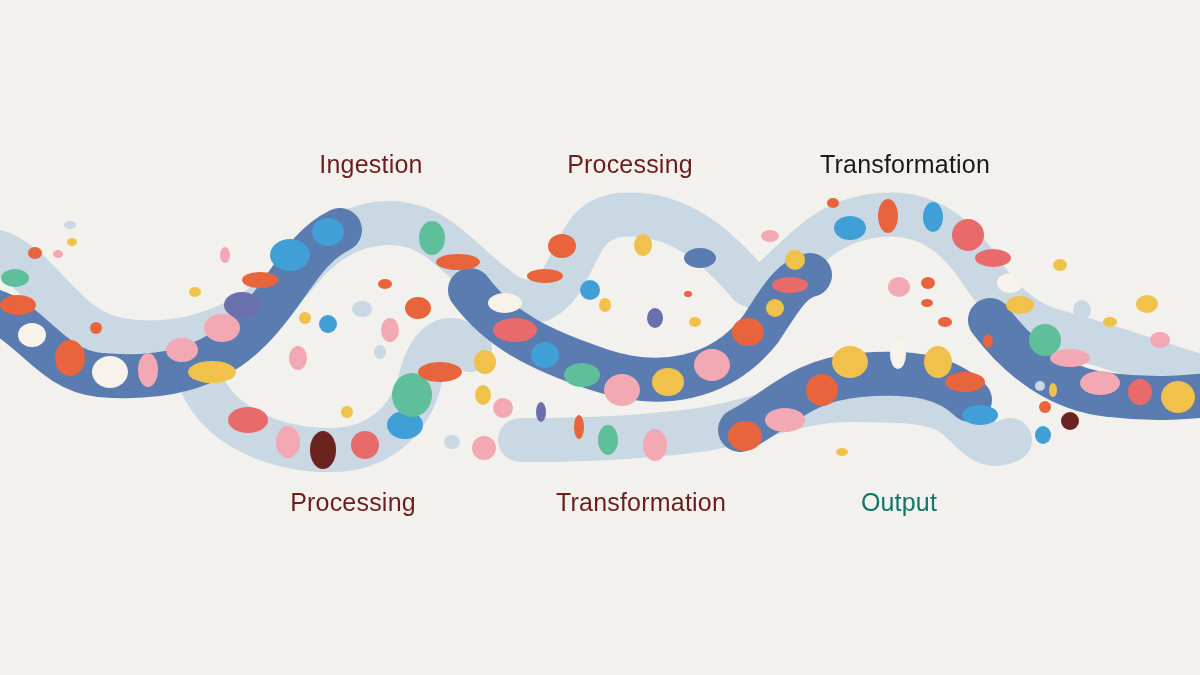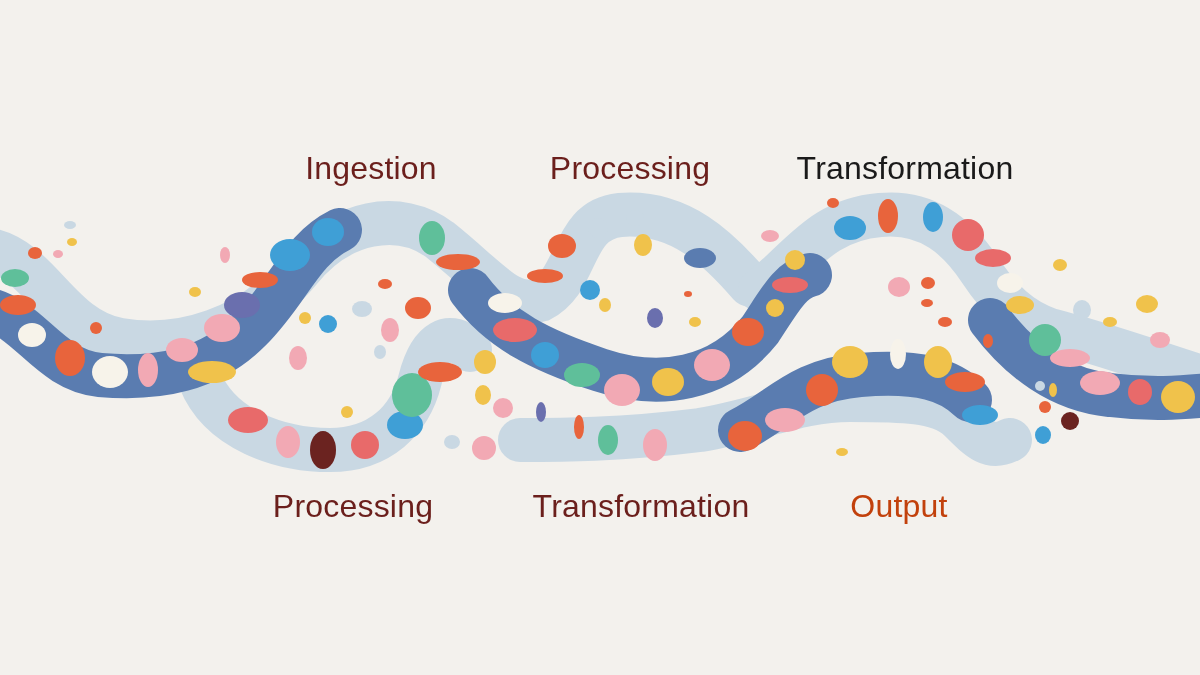--- a/index.html
+++ b/index.html
@@ -1,18 +1,18 @@
 <!DOCTYPE html>
 <html><head>
 <meta charset="utf-8">
 <style>
   html, body { margin:0; padding:0; }
   body { width:1200px; height:675px; background:#f3f1ed; overflow:hidden; position:relative; font-family:"Liberation Sans", sans-serif; }
   #canvas { position:absolute; left:0; top:0; width:1200px; height:675px; }
-  .label { position:absolute; font-size:32px; letter-spacing:0.2px; transform:translateX(-50%); white-space:nowrap; }
+  .label { position:absolute; font-size:25px; letter-spacing:0.2px; transform:translateX(-50%); white-space:nowrap; }
 </style>
 </head>
 <body>
 
 <svg id="canvas" viewBox="0 0 1200 675" xmlns="http://www.w3.org/2000/svg">
 
   <g fill="none" stroke="#c9d8e3" stroke-width="44" stroke-linecap="round">
     <path d="M -10 250 C 40 260, 60 330, 120 340 C 180 350, 250 330, 300 270 C 340 220, 400 210, 440 240 C 490 280, 510 310, 540 300 C 580 280, 570 220, 620 215 C 680 210, 720 250, 750 285"></path>
     <path d="M 200 380 C 220 430, 280 450, 330 450 C 380 450, 410 420, 420 380 C 430 340, 450 330, 470 350"></path>
     <path d="M 520 440 C 560 440, 620 440, 700 430 C 760 420, 800 400, 850 400 C 900 400, 940 400, 960 420 C 980 440, 990 450, 1010 440"></path>
@@ -138,13 +138,13 @@
     <ellipse cx="1043" cy="435" rx="8" ry="9" fill="#3f9fd6"></ellipse>
     <ellipse cx="842" cy="452" rx="6" ry="4" fill="#f0c24b"></ellipse>
   </g>
 </svg>
 
 <div class="label" style="left:371px; top:150px; color:#6b1f1c;">Ingestion</div>
 <div class="label" style="left:630px; top:150px; color:#6b1f1c;">Processing</div>
 <div class="label" style="left:905px; top:150px; color:#1a1a1a;">Transformation</div>
 <div class="label" style="left:353px; top:488px; color:#6b1f1c;">Processing</div>
 <div class="label" style="left:641px; top:488px; color:#6b1f1c;">Transformation</div>
-<div class="label" style="left:899px; top:488px; color:#c2410c;">Output</div>
+<div class="label" style="left:899px; top:488px; color:#0f766e;">Output</div>
 
 </body></html>

